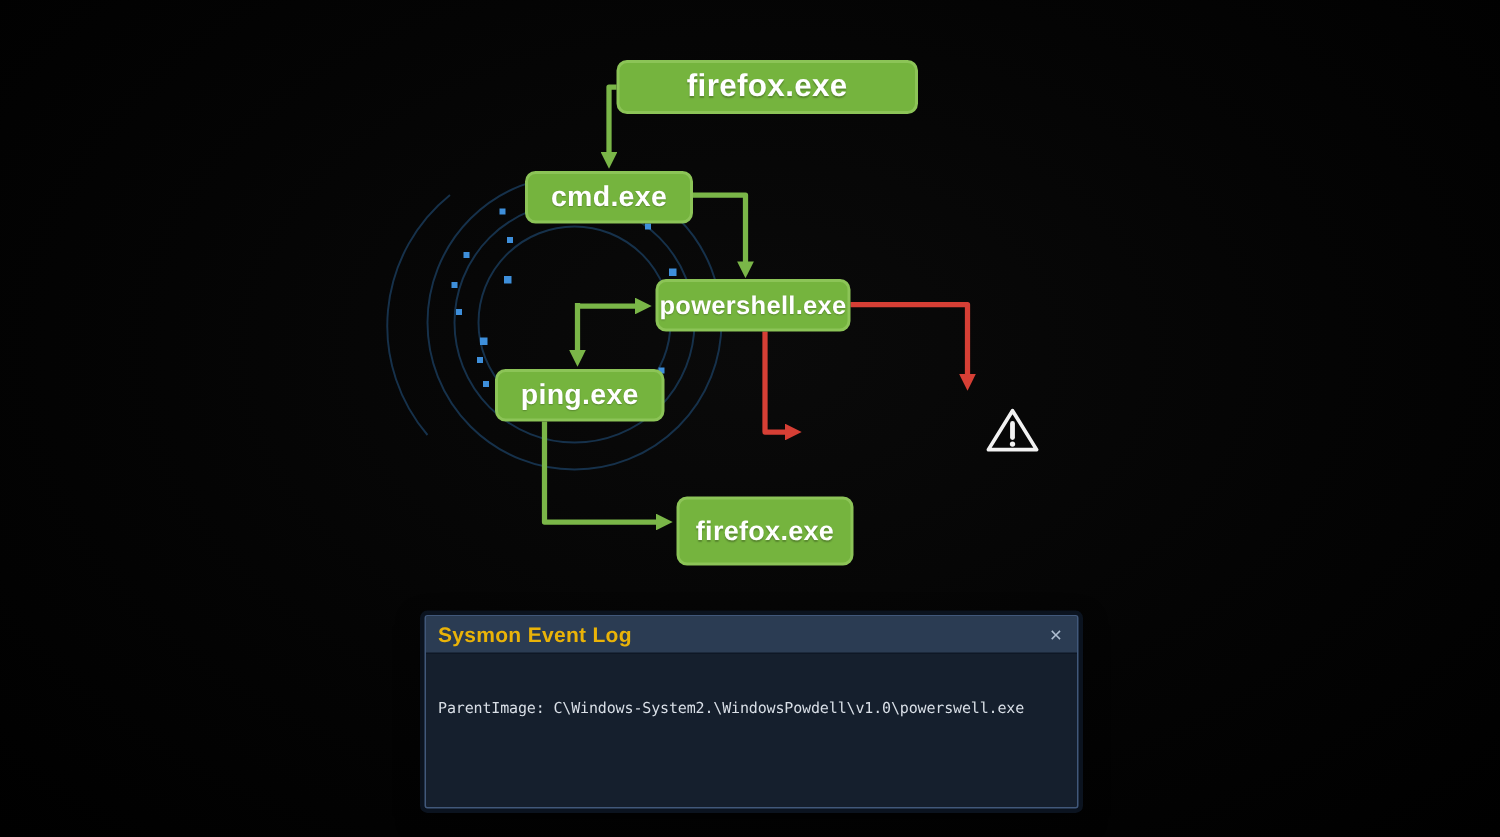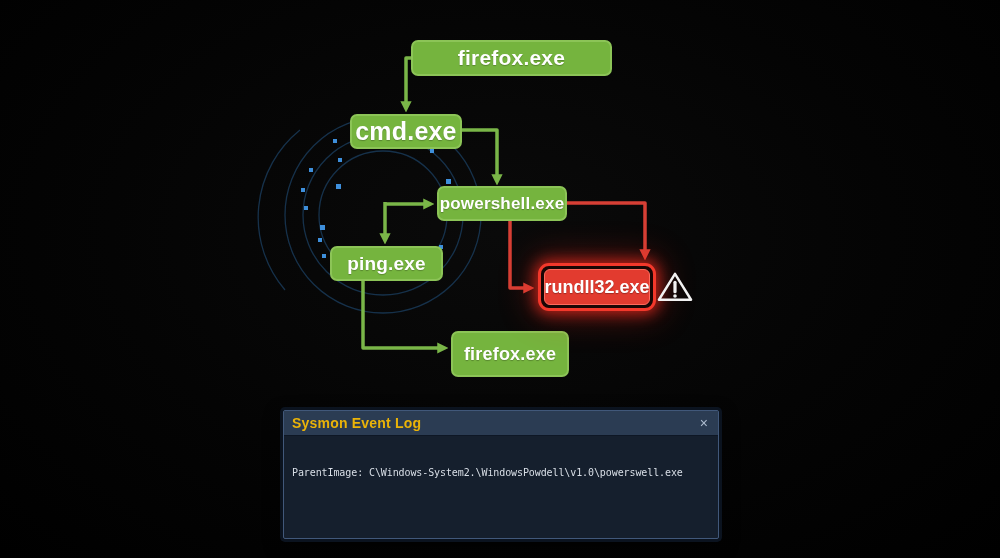--- a/index.html
+++ b/index.html
@@ -96,41 +96,36 @@
     <g fill="none" stroke="#d63f35" stroke-width="3.5" stroke-linejoin="round">
       <path d="M567,203 H645 V251" marker-end="url(#ah-red)"></path>
       <path d="M510,221 V288 H525" marker-end="url(#ah-red)"></path>
     </g>
   </svg>
 
   <div class="node" style="left:411px;top:40px;width:201px;height:36px;font-size:21px;">
     <span>firefox.exe</span>
   </div>
 
-  <div class="node" style="left:350px;top:114px;width:112px;height:35px;font-size:25px;">
+  <div class="node" style="left:350px;top:114px;width:112px;height:35px;font-size:19px;">
     <span>cmd.exe</span>
   </div>
 
   <div class="node" style="left:330px;top:246px;width:113px;height:35px;font-size:19px;">
     <span>ping.exe</span>
   </div>
 
   <div class="node" style="left:437px;top:186px;width:130px;height:35px;font-size:17px;">
     <span>powershell.exe</span>
   </div>
 
   <div class="node" style="left:451px;top:331px;width:118px;height:46px;font-size:18px;">
     <span>firefox.exe</span>
   </div>
 
-  <div class="node-mal-outer" style="left:538px;top:263px;width:118px;height:48px;">
-    <div class="node-mal-inner" style="font-size:18px;">
-      <span>rundll32.exe</span>
-    </div>
-  </div>
 
   <svg class="layer" style="left:656px;top:270px;" width="38" height="34" viewBox="0 0 40 36">
     <path d="M20,4 L37,31.5 L3,31.5 Z" fill="none" stroke="#f2f2f2" stroke-width="2.6" stroke-linejoin="round"></path>
     <line x1="20" y1="13" x2="20" y2="23" stroke="#f2f2f2" stroke-width="3.4" stroke-linecap="round"></line>
     <circle cx="20" cy="27.6" r="1.9" fill="#f2f2f2"></circle>
   </svg>
 
   <div class="log-window">
     <div class="title-bar">
       <span class="title-text">Sysmon Event Log</span>

